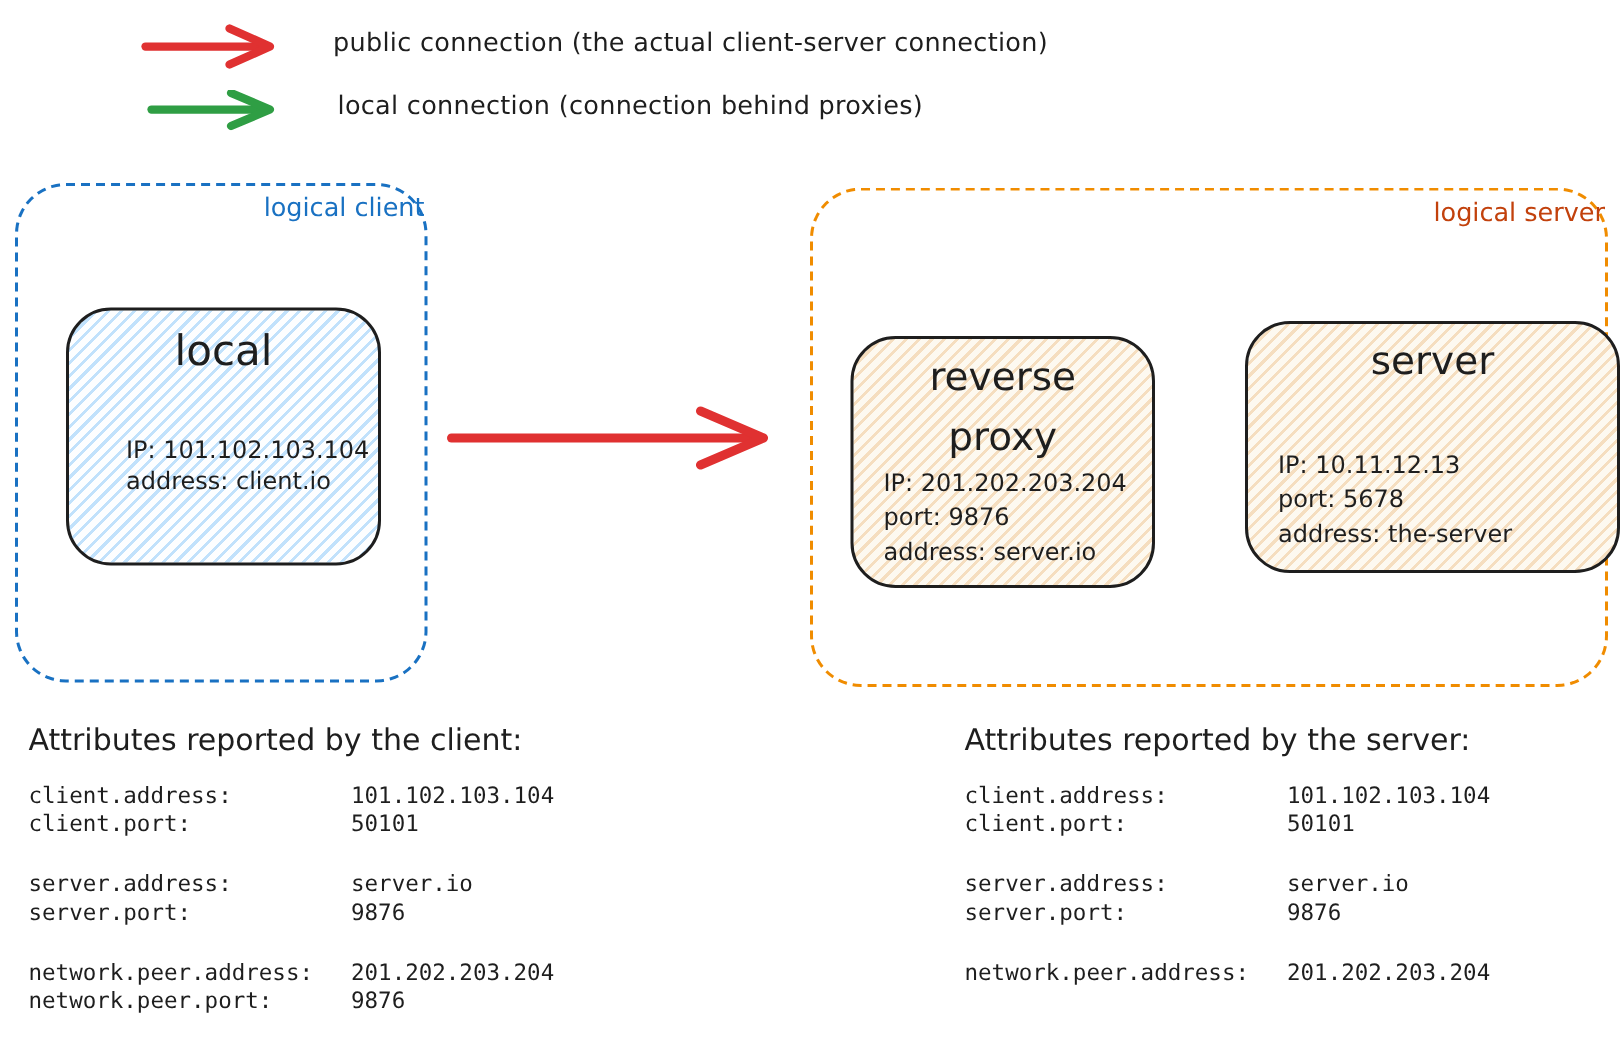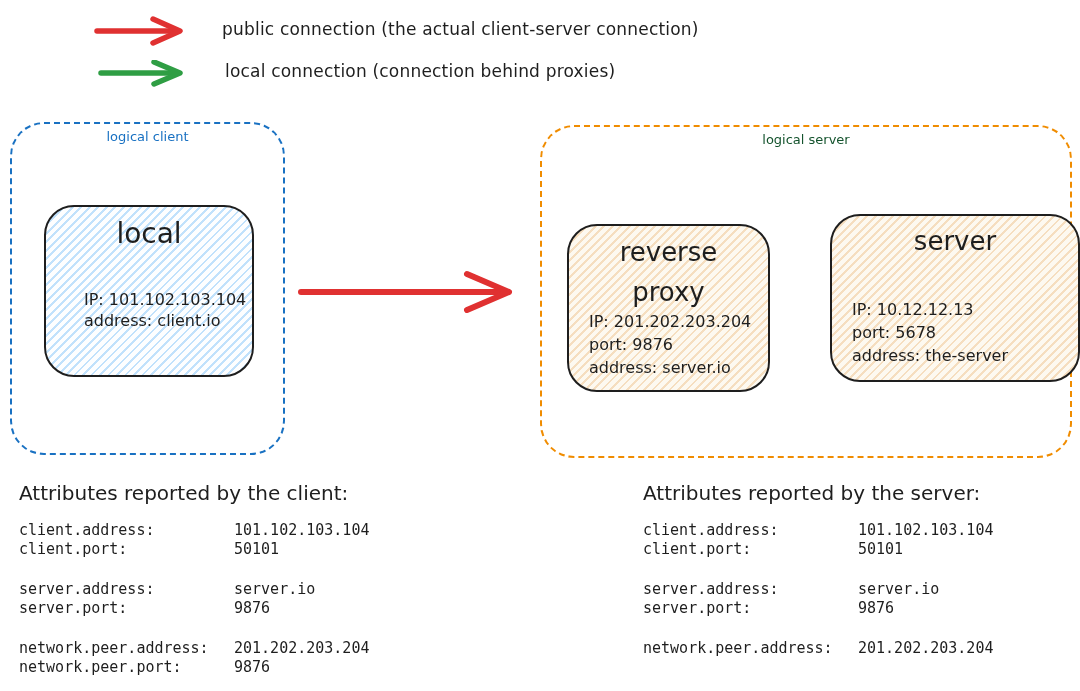--- a/index.html
+++ b/index.html
@@ -27,26 +27,26 @@
   .logical-box{
     position:absolute;
     border-radius:34px;
     box-sizing:border-box;
   }
   .logical-box.client{border:2.5px dashed #1971c2;}
   .logical-box.server{border:2.5px dashed #f08c00;}
   .logical-label{
     position:absolute;
     top:5px;left:0;right:0;
-    text-align:center;
-    font-size:13px;
+    text-align:right;
+    font-size:17px;
     white-space:nowrap;
   }
   .logical-label.client{color:#1971c2;}
-  .logical-label.server{color:#14532d;}
+  .logical-label.server{color:#c2410c;}
 
   
   .node{
     position:absolute;
     box-sizing:border-box;
     border:2px solid #1e1e1e;
     border-radius:30px;
   }
   .node.blue-hatch{
     background-color:#fdfeff;
@@ -139,21 +139,21 @@
       <div class="node-details spaced" style="left:20px;top:84px;">
         <div>IP: 201.202.203.204</div>
         <div>port: 9876</div>
         <div>address: server.io</div>
       </div>
     </div>
 
     <div class="node cream-hatch" style="left:288px;top:87px;width:250px;height:168px;">
       <div class="node-title" style="top:10px;font-size:26px;">server</div>
       <div class="node-details spaced" style="left:20px;top:82px;">
-        <div>IP: 10.12.12.13</div>
+        <div>IP: 10.11.12.13</div>
         <div>port: 5678</div>
         <div>address: the-server</div>
       </div>
     </div>
   </div>
 
   <div class="attrs" style="left:19px;top:481px;">
     <div class="attrs-heading">Attributes reported by the client:</div>
     <div class="arow">
       <span class="akey">client.address:</span><span class="aval">101.102.103.104</span>

